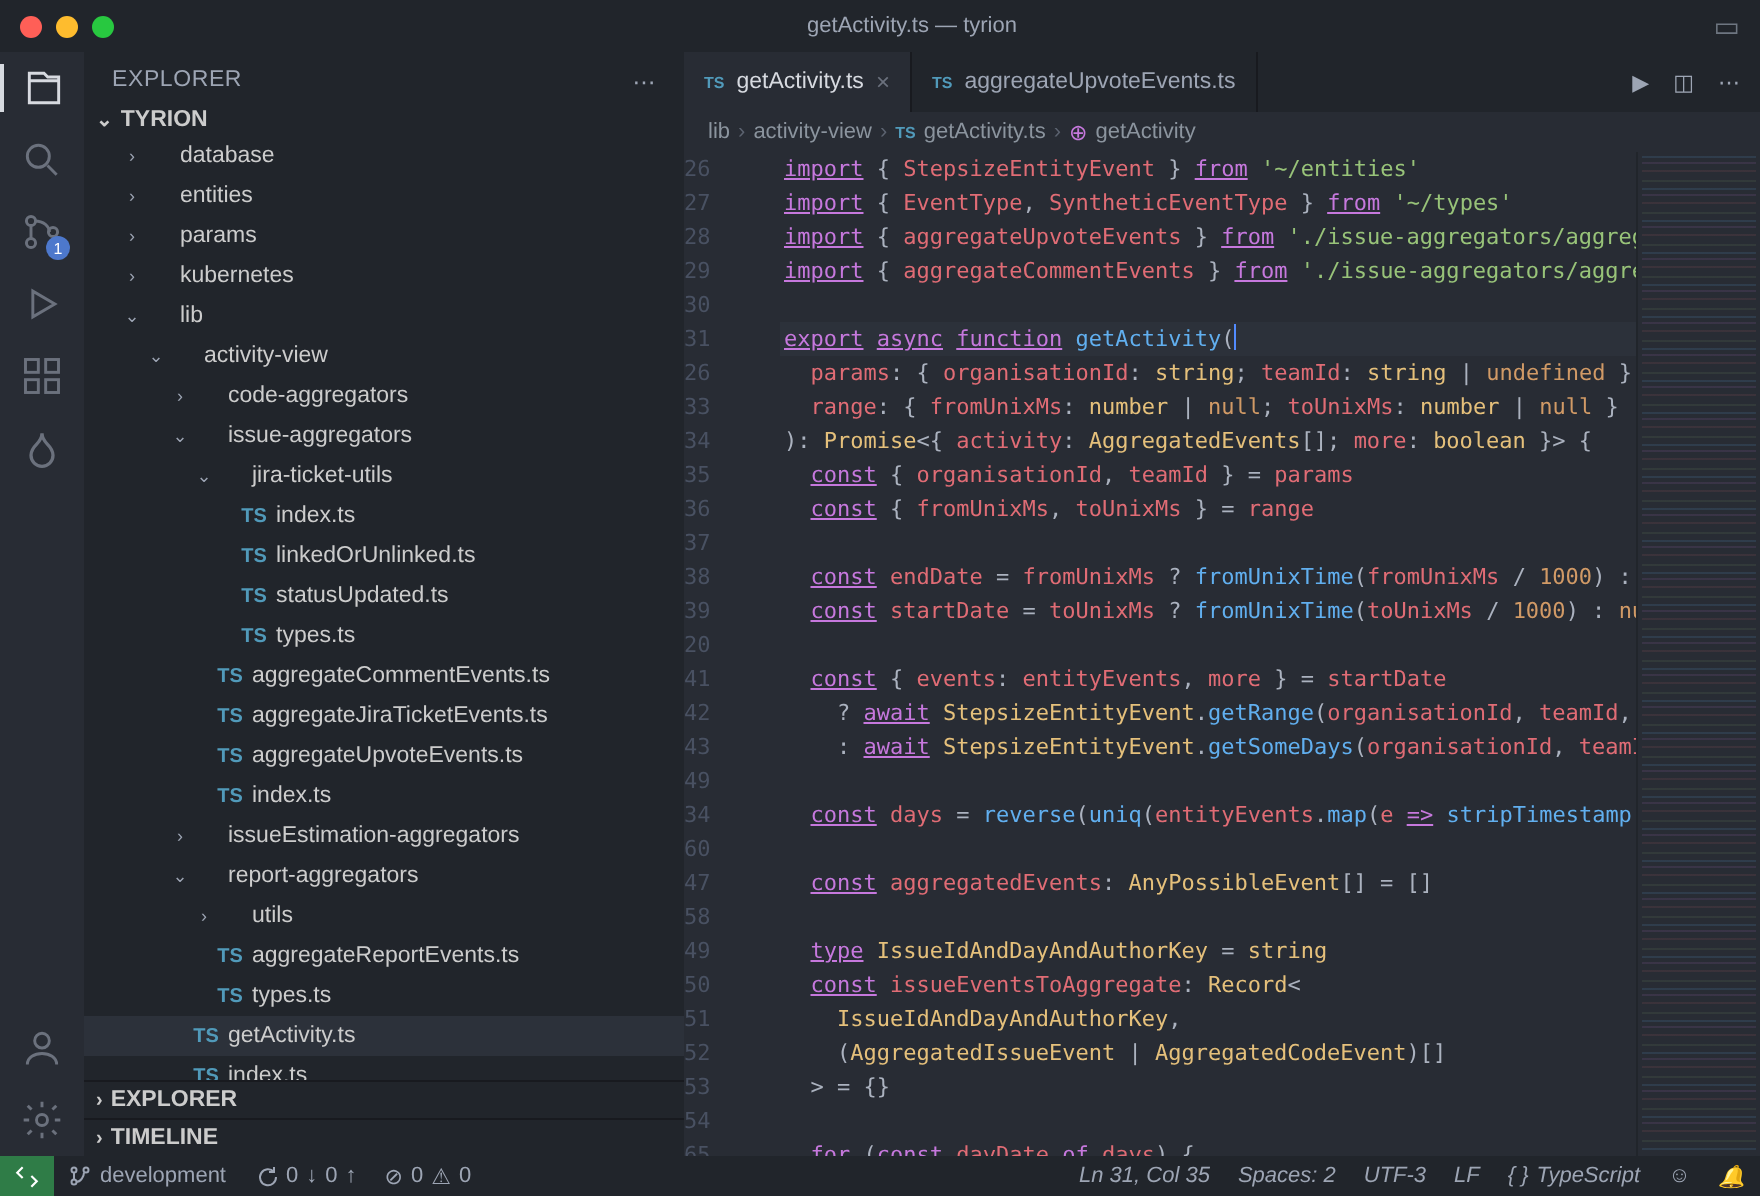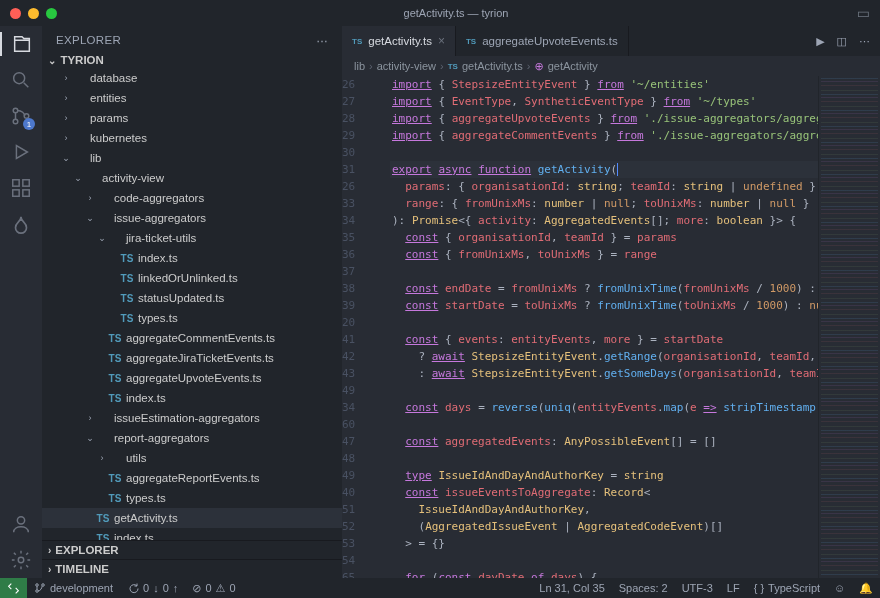--- a/index.html
+++ b/index.html
@@ -65,21 +65,21 @@
   .b  { color:#61afef; } 
   .y  { color:#e5c07b; } 
   .r  { color:#e06c75; } 
   .g  { color:#98c379; } 
   .o  { color:#d19a66; } 
   .w  { color:#abb2bf; }
   .highlight-line { background:#2c313a; display:inline-block; width:100%;}
   .status-bar { height:20px; background:#21252b; display:flex; align-items:center; font-size:11px; color:#9da5b4;}
   .status-left { display:flex; align-items:center; height:100%;}
   .sb-item { padding:0 7px; display:flex; align-items:center; gap:4px; height:100%; cursor:pointer;}
-  .status-right { margin-left:auto; display:flex;}
+  .status-right { margin-left:auto; display:flex;font-style:italic;}
   .remote { background:#2f7c47; color:#fff;}
   .badge { position:absolute; background:#4d78cc; color:#fff; border-radius:8px; font-size:8px; min-width:12px; height:12px; display:flex; align-items:center; justify-content:center; bottom:-2px; right:-2px; padding:0 3px;}
   .ab-wrap { position:relative; }
   .code-line { display:block; padding-left:2px;}
   .cursor { display:inline-block; width:1px; height:13px; background:#528bff; vertical-align:middle; position:relative; top:-1px;}
 </style>
 </head>
 <body>
 
 <div class="title-bar">
@@ -346,23 +346,23 @@
           <div>38</div>
           <div>39</div>
           <div>20</div>
           <div>41</div>
           <div>42</div>
           <div>43</div>
           <div>49</div>
           <div>34</div>
           <div>60</div>
           <div>47</div>
-          <div>48</div>
+          <div>58</div>
           <div>49</div>
-          <div>40</div>
+          <div>50</div>
           <div>51</div>
           <div>52</div>
           <div>53</div>
           <div>54</div>
           <div>65</div>
         </div>
       <div class="code" id="code"><span class="code-line"><span class="k">import</span> <span class="w">{ </span><span class="r">StepsizeEntityEvent</span><span class="w"> } </span><span class="k">from</span> <span class="g">'~/entities'</span></span><span class="code-line"><span class="k">import</span> <span class="w">{ </span><span class="r">EventType</span><span class="w">, </span><span class="r">SyntheticEventType</span><span class="w"> } </span><span class="k">from</span> <span class="g">'~/types'</span></span><span class="code-line"><span class="k">import</span> <span class="w">{ </span><span class="r">aggregateUpvoteEvents</span><span class="w"> } </span><span class="k">from</span> <span class="g">'./issue-aggregators/aggregateUpvoteEvent</span></span><span class="code-line"><span class="k">import</span> <span class="w">{ </span><span class="r">aggregateCommentEvents</span><span class="w"> } </span><span class="k">from</span> <span class="g">'./issue-aggregators/aggregateCommentEv</span></span><span class="code-line">&nbsp;</span><span class="code-line highlight-line"><span class="k">export</span> <span class="k">async</span> <span class="k">function</span> <span class="b">getActivity</span><span class="w">(</span><span class="cursor"></span></span><span class="code-line">  <span class="r">params</span><span class="w">: { </span><span class="r">organisationId</span><span class="w">: </span><span class="y">string</span><span class="w">; </span><span class="r">teamId</span><span class="w">: </span><span class="y">string</span><span class="w"> | </span><span class="o">undefined</span><span class="w"> },</span></span><span class="code-line">  <span class="r">range</span><span class="w">: { </span><span class="r">fromUnixMs</span><span class="w">: </span><span class="y">number</span><span class="w"> | </span><span class="o">null</span><span class="w">; </span><span class="r">toUnixMs</span><span class="w">: </span><span class="y">number</span><span class="w"> | </span><span class="o">null</span><span class="w"> }</span></span><span class="code-line"><span class="w">): </span><span class="y">Promise</span><span class="w">&lt;{ </span><span class="r">activity</span><span class="w">: </span><span class="y">AggregatedEvents</span><span class="w">[]; </span><span class="r">more</span><span class="w">: </span><span class="y">boolean</span><span class="w"> }&gt; {</span></span><span class="code-line">  <span class="k">const</span> <span class="w">{ </span><span class="r">organisationId</span><span class="w">, </span><span class="r">teamId</span><span class="w"> } = </span><span class="r">params</span></span><span class="code-line">  <span class="k">const</span> <span class="w">{ </span><span class="r">fromUnixMs</span><span class="w">, </span><span class="r">toUnixMs</span><span class="w"> } = </span><span class="r">range</span></span><span class="code-line">&nbsp;</span><span class="code-line">  <span class="k">const</span> <span class="r">endDate</span> <span class="w">=</span> <span class="r">fromUnixMs</span> <span class="w">?</span> <span class="b">fromUnixTime</span><span class="w">(</span><span class="r">fromUnixMs</span> <span class="w">/</span> <span class="o">1000</span><span class="w">) :</span>  </span><span class="code-line">  <span class="k">const</span> <span class="r">startDate</span> <span class="w">=</span> <span class="r">toUnixMs</span> <span class="w">?</span> <span class="b">fromUnixTime</span><span class="w">(</span><span class="r">toUnixMs</span> <span class="w">/</span> <span class="o">1000</span><span class="w">) :</span> <span class="o">null</span></span><span class="code-line">&nbsp;</span><span class="code-line">  <span class="k">const</span> <span class="w">{ </span><span class="r">events</span><span class="w">: </span><span class="r">entityEvents</span><span class="w">, </span><span class="r">more</span><span class="w"> } = </span><span class="r">startDate</span></span><span class="code-line">    <span class="w">?</span> <span class="k">await</span> <span class="y">StepsizeEntityEvent</span><span class="w">.</span><span class="b">getRange</span><span class="w">(</span><span class="r">organisationId</span><span class="w">, </span><span class="r">teamId</span><span class="w">, { </span></span><span class="code-line">    <span class="w">:</span> <span class="k">await</span> <span class="y">StepsizeEntityEvent</span><span class="w">.</span><span class="b">getSomeDays</span><span class="w">(</span><span class="r">organisationId</span><span class="w">, </span><span class="r">teamId</span></span><span class="code-line">&nbsp;</span><span class="code-line">  <span class="k">const</span> <span class="r">days</span> <span class="w">=</span> <span class="b">reverse</span><span class="w">(</span><span class="b">uniq</span><span class="w">(</span><span class="r">entityEvents</span><span class="w">.</span><span class="b">map</span><span class="w">(</span><span class="r">e</span> <span class="k">=&gt;</span> <span class="b">stripTimestamp</span><span class="w">(</span></span><span class="code-line">&nbsp;</span><span class="code-line">  <span class="k">const</span> <span class="r">aggregatedEvents</span><span class="w">: </span><span class="y">AnyPossibleEvent</span><span class="w">[] = []</span></span><span class="code-line">&nbsp;</span><span class="code-line">  <span class="k">type</span> <span class="y">IssueIdAndDayAndAuthorKey</span> <span class="w">=</span> <span class="y">string</span></span><span class="code-line">  <span class="k">const</span> <span class="r">issueEventsToAggregate</span><span class="w">: </span><span class="y">Record</span><span class="w">&lt;</span></span><span class="code-line">    <span class="y">IssueIdAndDayAndAuthorKey</span><span class="w">,</span></span><span class="code-line">    <span class="w">(</span><span class="y">AggregatedIssueEvent</span><span class="w"> | </span><span class="y">AggregatedCodeEvent</span><span class="w">)[]</span></span><span class="code-line">  <span class="w">&gt; = {}</span></span><span class="code-line">&nbsp;</span><span class="code-line">  <span class="k">for</span> <span class="w">(</span><span class="k">const</span> <span class="r">dayDate</span> <span class="k">of</span> <span class="r">days</span><span class="w">) {</span></span></div>
       <div class="minimap">
           <div class="mm-noise"></div>
         </div>

